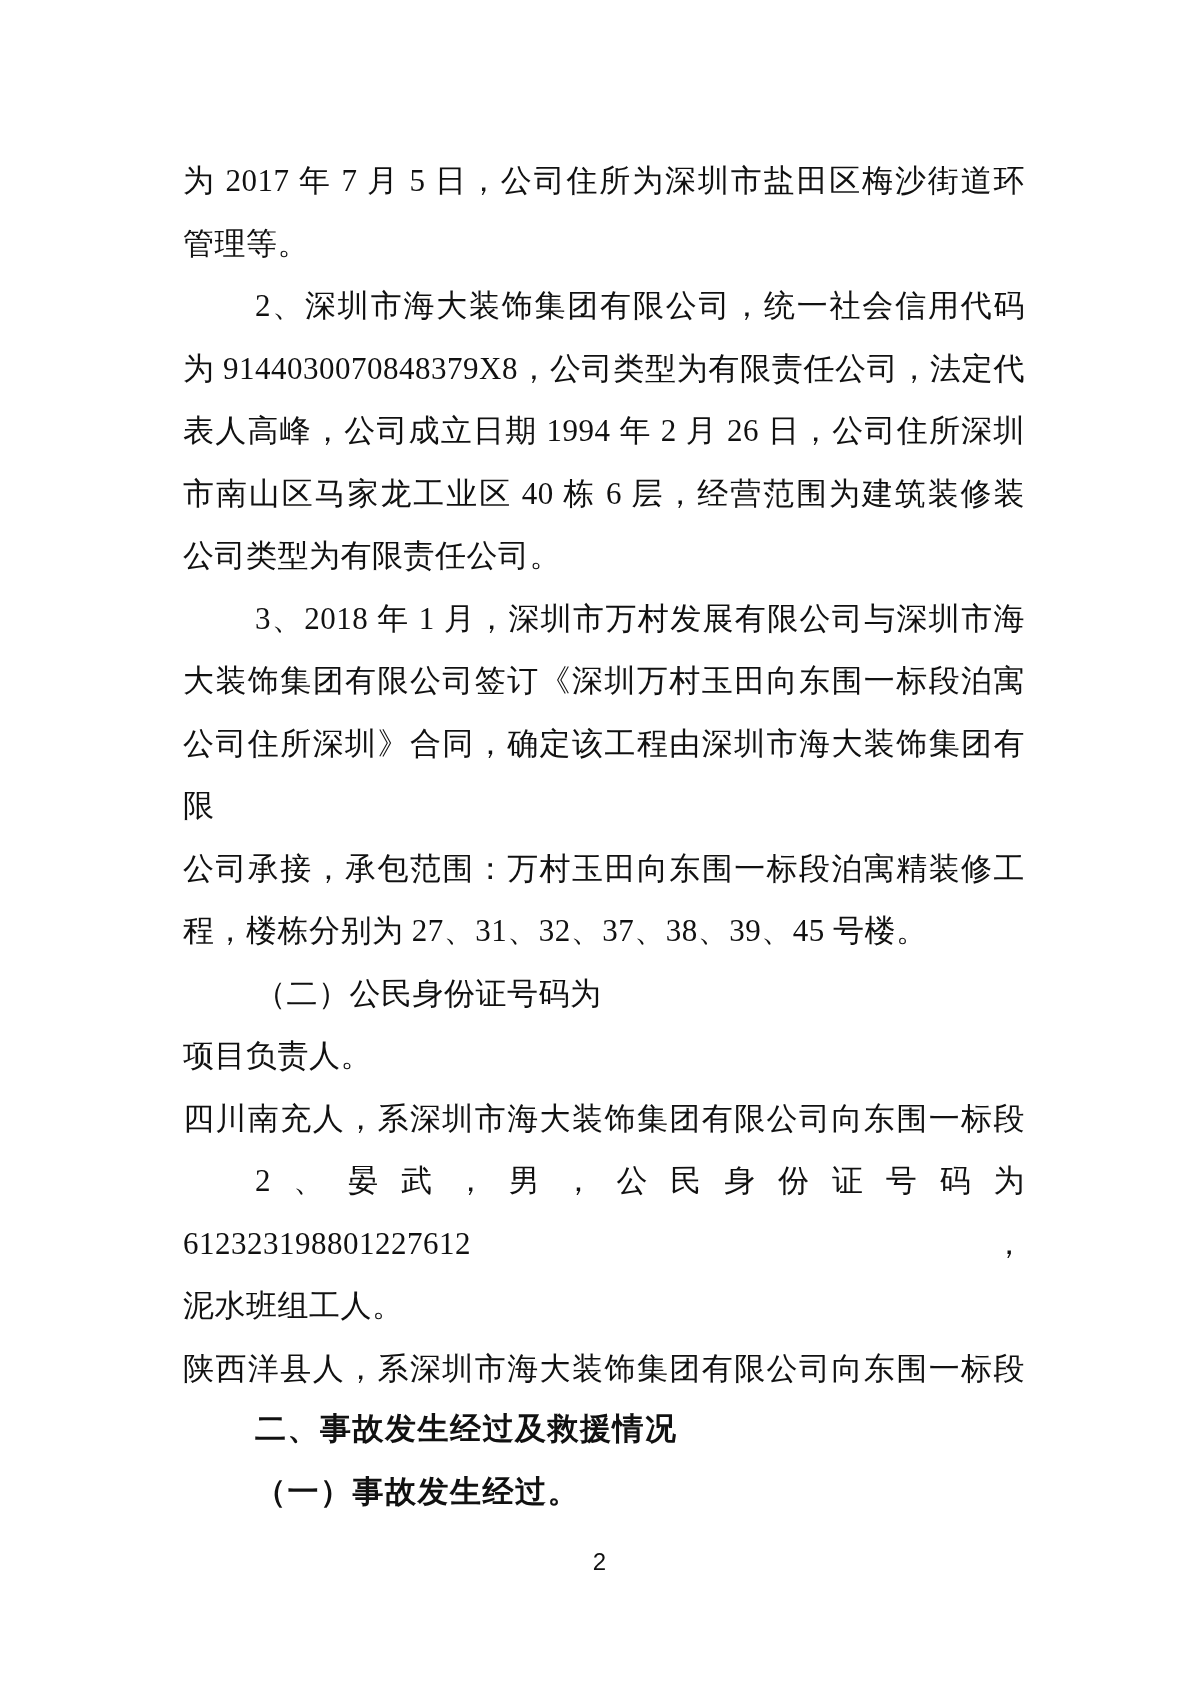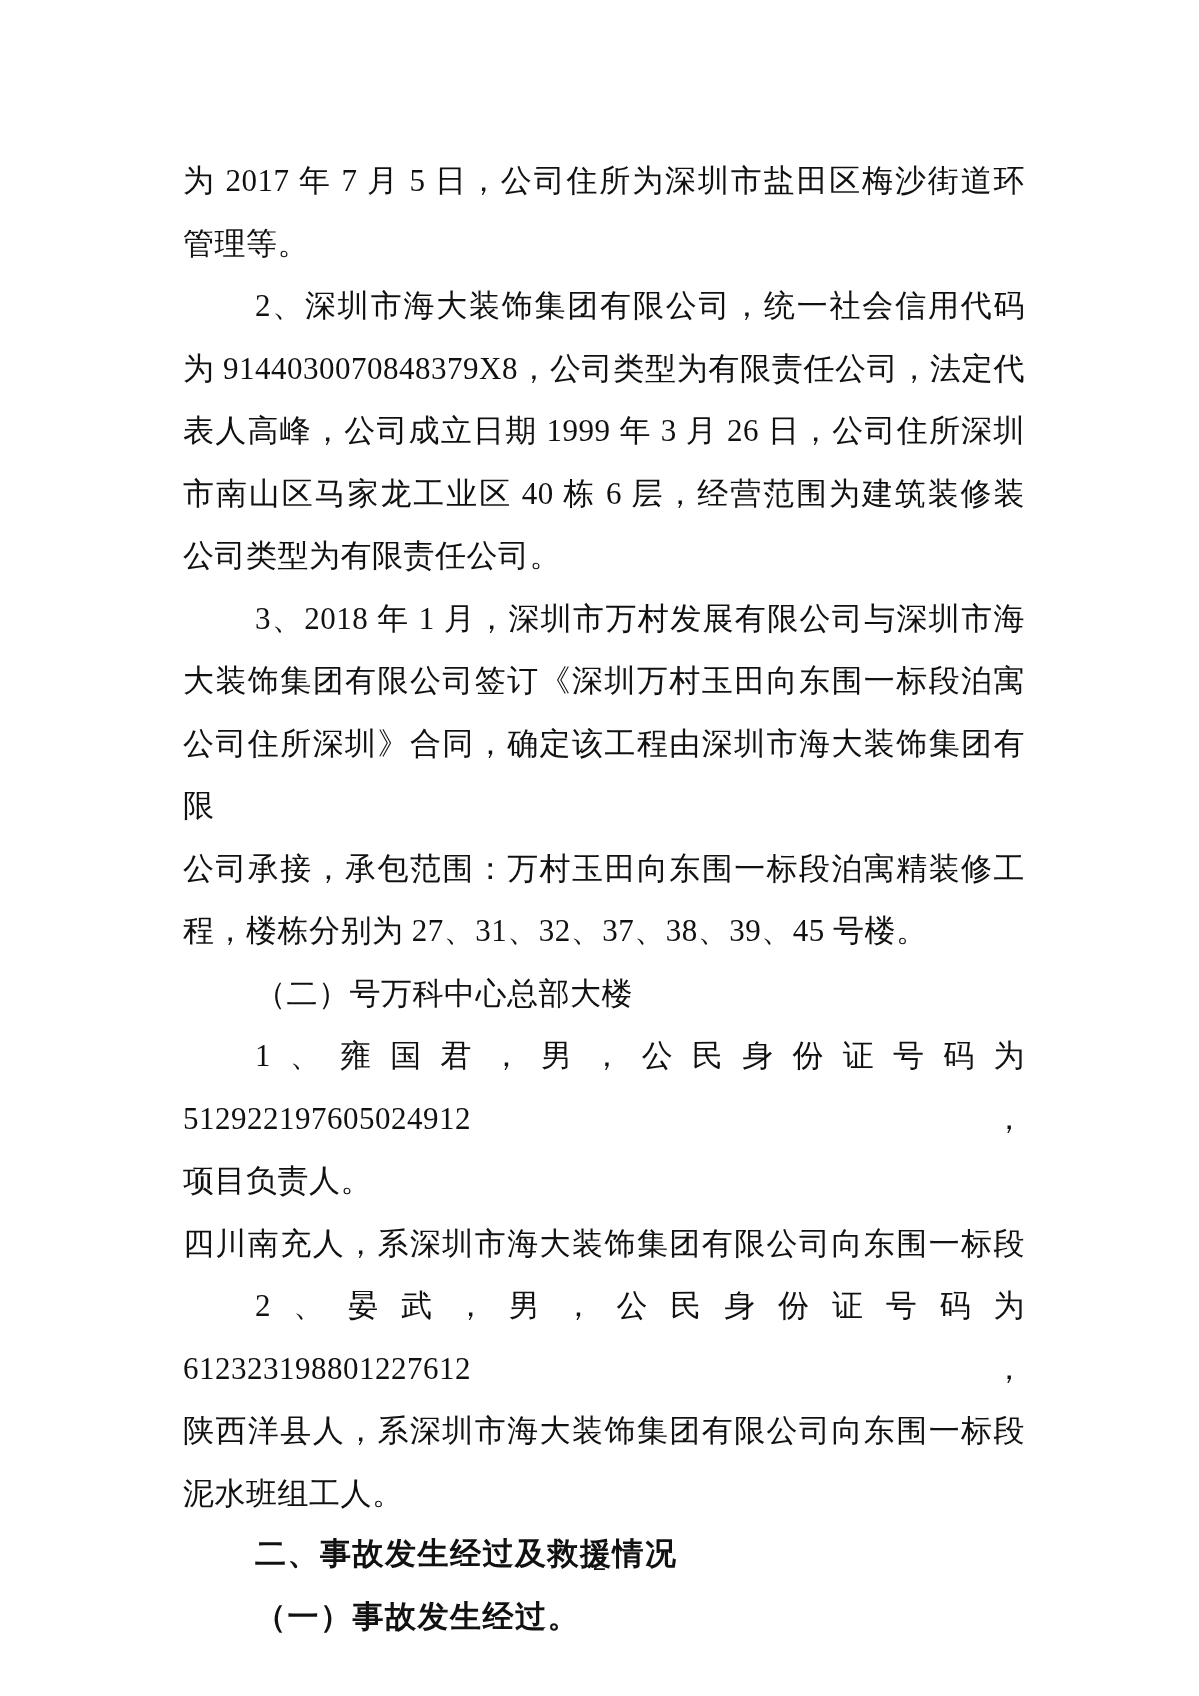--- a/index.html
+++ b/index.html
@@ -54,32 +54,31 @@
 </style>
 </head>
 <body>
 
 <div class="page">
   <div class="text-block">
       <div class="line justify">为 2017 年 7 月 5 日，公司住所为深圳市盐田区梅沙街道环</div>
       <div class="line">管理等。</div>
       <div class="line indent justify">2、深圳市海大装饰集团有限公司，统一社会信用代码</div>
       <div class="line justify">为 9144030070848379X8，公司类型为有限责任公司，法定代</div>
-      <div class="line justify">表人高峰，公司成立日期 1999 年 3 月 26 日，公司住所深圳</div>
+      <div class="line justify">表人高峰，公司成立日期 1994 年 2 月 26 日，公司住所深圳</div>
       <div class="line justify">市南山区马家龙工业区 40 栋 6 层，经营范围为建筑装修装</div>
       <div class="line">公司类型为有限责任公司。</div>
       <div class="line indent justify">3、2018 年 1 月，深圳市万村发展有限公司与深圳市海</div>
       <div class="line justify">大装饰集团有限公司签订《深圳万村玉田向东围一标段泊寓</div>
       <div class="line justify">公司住所深圳》合同，确定该工程由深圳市海大装饰集团有限</div>
       <div class="line justify">公司承接，承包范围：万村玉田向东围一标段泊寓精装修工</div>
       <div class="line">程，楼栋分别为 27、31、32、37、38、39、45 号楼。</div>
-      <div class="line indent">（二）号万科中心总部大楼</div>
-      <div class="line indent justify">1、雍国君，男，公民身份证号码为 512922197605024912，</div>
+      <div class="line indent">（二）公民身份证号码为</div>
       <div class="line">项目负责人。</div>
       <div class="line justify">四川南充人，系深圳市海大装饰集团有限公司向东围一标段</div>
       <div class="line indent justify">2、晏武，男，公民身份证号码为 612323198801227612，</div>
+      <div class="line">泥水班组工人。</div>
       <div class="line justify">陕西洋县人，系深圳市海大装饰集团有限公司向东围一标段</div>
-      <div class="line">泥水班组工人。</div>
       <div class="line indent bold">二、事故发生经过及救援情况</div>
       <div class="line indent bold">（一）事故发生经过。</div>
     </div>
   <div class="page-number">2</div>
 </div>
 
 </body></html>

